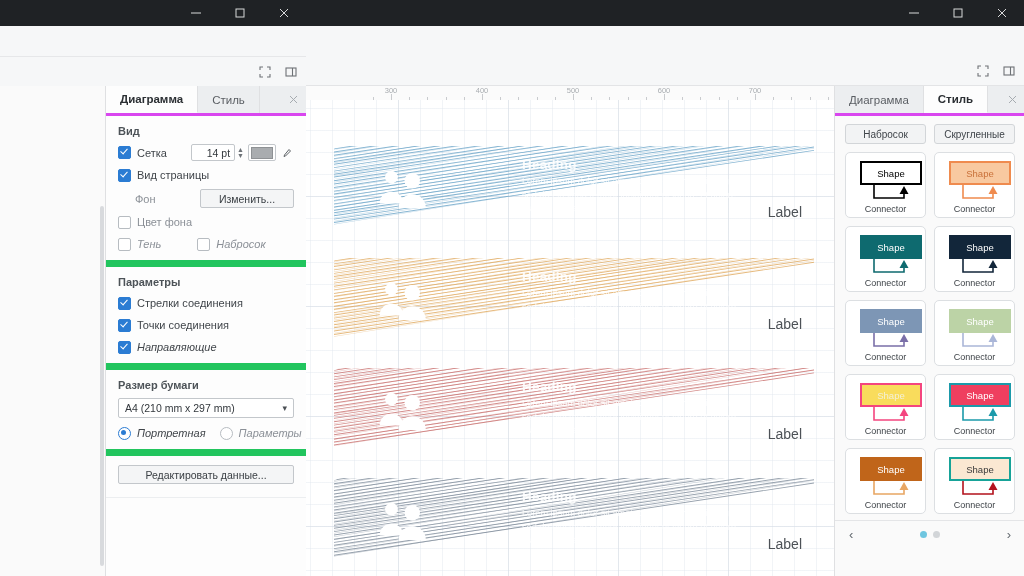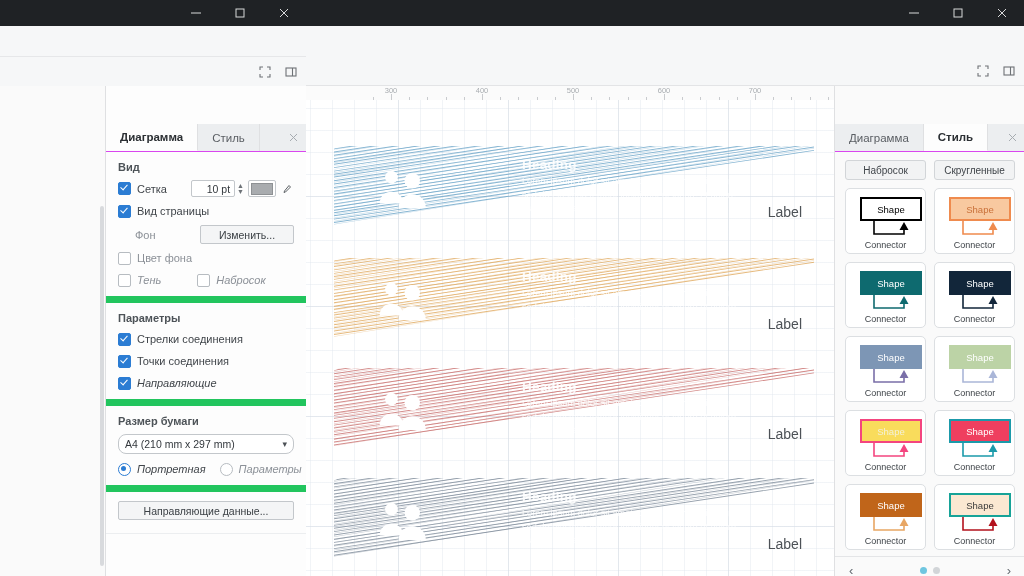--- a/index.html
+++ b/index.html
@@ -40,22 +40,22 @@
   
   #winLeft{left:0;top:0;width:306px;height:576px;border-right:1px solid #c9cbcd;}
   #winLeft .titlebar{background:#1f2225;}
   #leftBody{position:absolute;left:0;top:86px;width:306px;height:490px;background:#fafafa;}
 
   .panel{
     position:absolute;left:105px;top:0;width:200px;height:490px;
     background:#fdfdfd;border-left:1px solid #dfe0e2;
   }
   .tabstrip{
-    position:relative;height:27px;background:#eceef0;border-bottom:1px solid #d946ef;
-    display:flex;align-items:stretch;margin-top:38px;
+    position:relative;height:27px;background:#eceef0;border-bottom:3px solid #d946ef;
+    display:flex;align-items:stretch;
   }
   .tab{
     flex:0 0 auto;display:flex;align-items:center;justify-content:center;
     font-size:11.5px;color:#5a5e63;padding:0 14px;border-right:1px solid #dfe0e2;
     background:#eceef0;
   }
   .tab.active{background:#fdfdfd;color:#2b2f33;font-weight:bold;border-bottom:1px solid #fdfdfd;}
   .tab-close{
     margin-left:auto;width:26px;display:flex;align-items:center;justify-content:center;
     color:#9aa0a6;font-size:12px;background:#eceef0;
@@ -104,21 +104,21 @@
   .btn{
     height:19px;border:1px solid #c3c7cb;border-radius:2px;background:#f4f5f6;
     font-size:10.5px;color:#3b4045;display:flex;align-items:center;justify-content:center;
     box-sizing:border-box;
   }
   .btn.wide{width:100%;margin-bottom:5px;}
   .btn.right{margin-left:auto;width:94px;}
   .fieldlabel{font-size:11px;color:#8b9097;}
 
   .select{
-    width:100%;height:20px;border:1px solid #c3c7cb;border-radius:8px;background:#fff;
+    width:100%;height:20px;border:1px solid #c3c7cb;border-radius:2px;background:#fff;
     font-size:10.5px;color:#33383d;display:flex;align-items:center;padding:0 6px;
     box-sizing:border-box;position:relative;
   }
   .select .chev{margin-left:auto;color:#4b5055;font-size:9px;}
 
   .scroll-narrow{
     position:absolute;left:100px;top:120px;width:4px;height:360px;background:#d8dadd;border-radius:2px;
   }
 
   
@@ -281,21 +281,21 @@
           </div>
         </div>
 
         <div class="section">
           <div class="sec-title">Вид</div>
 
           <div class="row">
             <div class="cb on"></div>
             <div class="cblabel">Сетка</div>
             <div class="spin">
-              <div class="numbox">10 pt</div>
+              <div class="numbox">14 pt</div>
               <div class="arrows">
                   <span>▲</span>
                   <span>▼</span>
                 </div>
               <div class="swatchbox">
                   <div class="swatch"></div>
                 </div>
               <div class="picker">
                 <svg width="10" height="10" viewBox="0 0 10 10" fill="none" stroke="#5d6266" stroke-width="1">
                     <path d="M7 1.5l1.5 1.5-5 5L2 8.5 2.5 7z"></path>
@@ -352,21 +352,21 @@
           </div>
           <div class="row" style="margin-top:7px;">
             <div class="radio on"></div>
             <div class="cblabel">Портретная</div>
             <div class="radio" style="margin-left:14px;"></div>
             <div class="cblabel muted">Параметры</div>
           </div>
         </div>
 
         <div class="section" style="border-bottom:1px solid #eceef0;">
-          <div class="btn wide">Направляющие данные...</div>
+          <div class="btn wide">Редактировать данные...</div>
         </div>
 
       </div>
     </div>
   </div>
 
   <div class="win" id="winRight">
     <div class="titlebar">
       <div class="winbtn">
         <svg width="12" height="12" viewBox="0 0 12 12">

